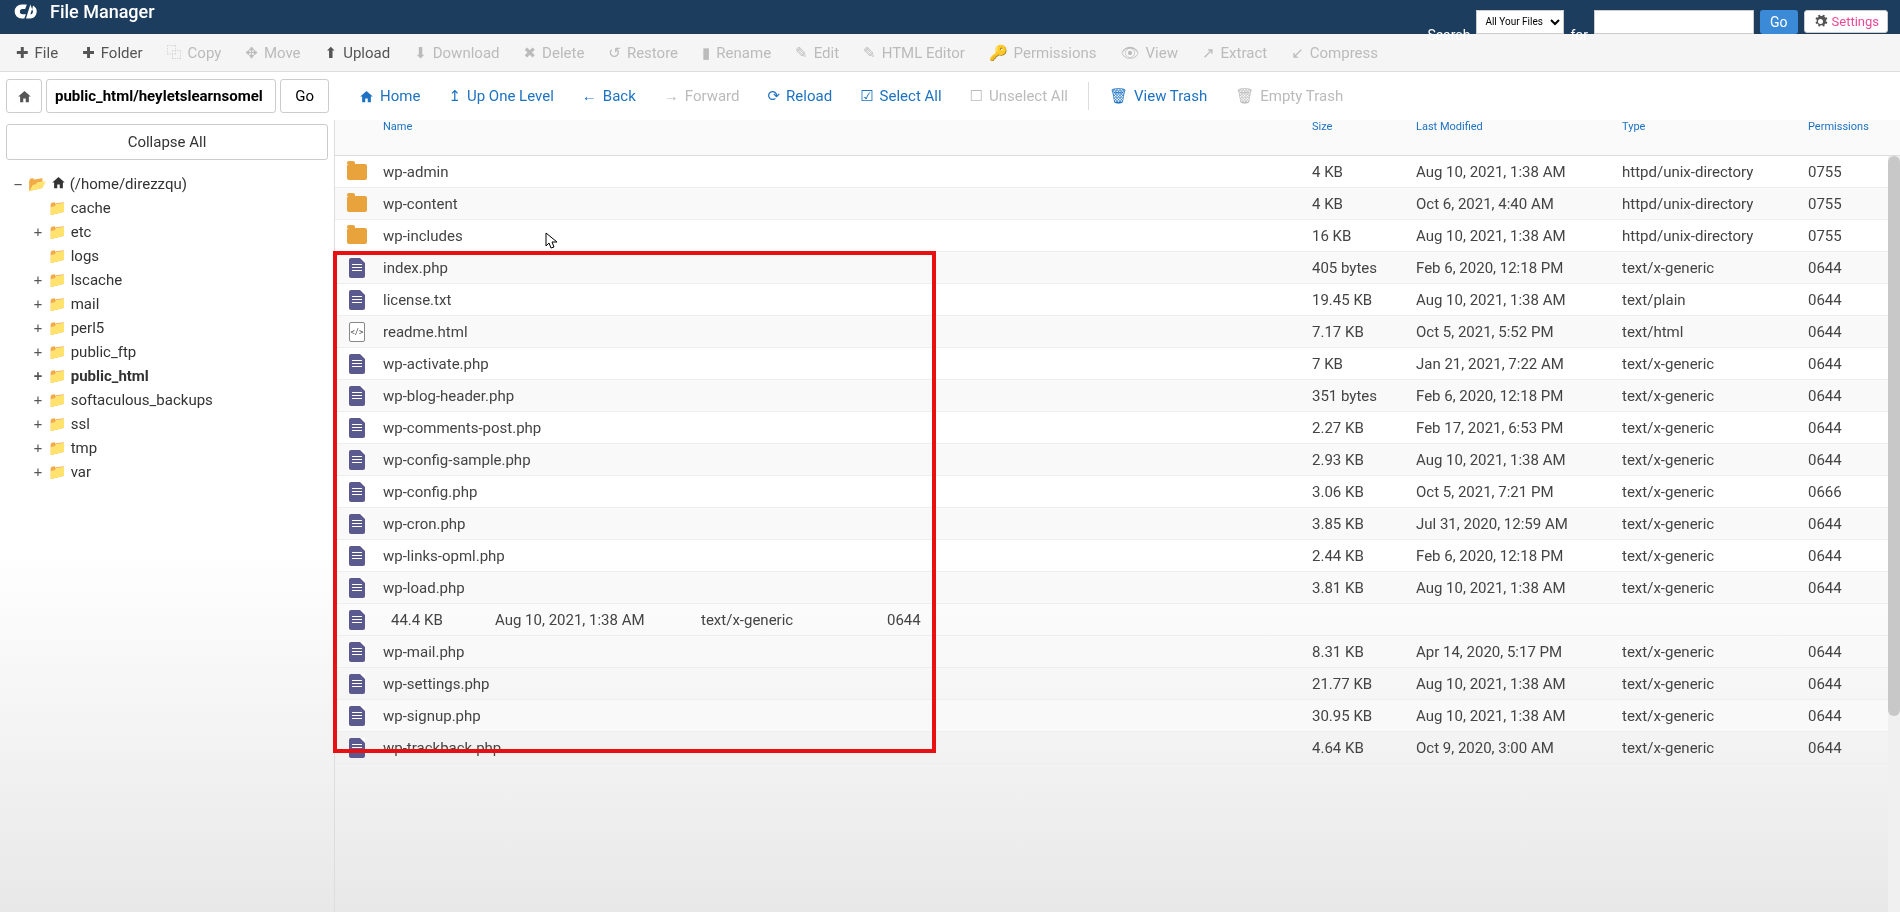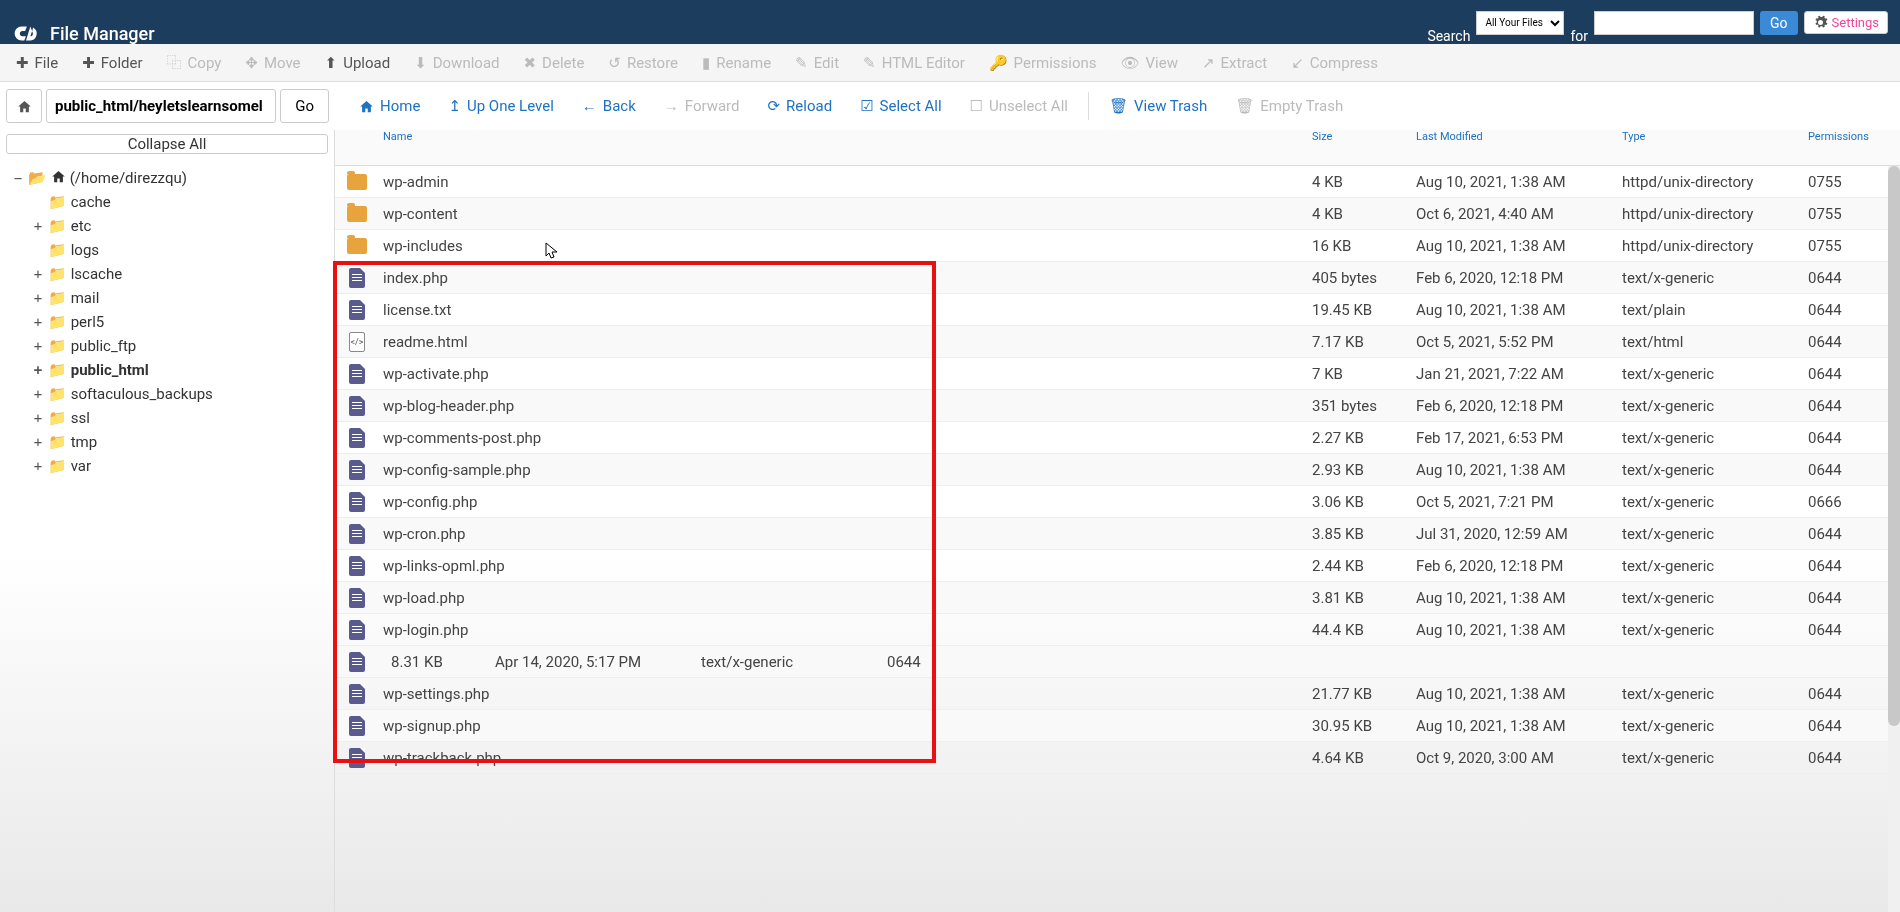--- a/index.html
+++ b/index.html
@@ -1,19 +1,19 @@
 <!DOCTYPE html>
 <html><head>
 <meta charset="utf-8">
 <style>
 * { margin: 0; padding: 0; box-sizing: border-box; font-family: -apple-system, BlinkMacSystemFont, "Segoe UI", Roboto, Arial, sans-serif; }
 body { font-size: 14px; color: #333; background: linear-gradient(to bottom, #fff 60%, #e8e8e8 100%); overflow: hidden; }
 
 
-.header-bar { background: #1d3d5e; color: #fff; height: 44px; display: flex; align-items: flex-end; padding: 0 12px; justify-content: space-between; }
+.header-bar { background: #1d3d5e; color: #fff; height: 34px; display: flex; align-items: flex-start; padding: 0 12px; justify-content: space-between; }
 .header-left { display: flex; align-items: center; gap: 10px; }
 .cpanel-logo { width: 28px; height: 22px; display:flex; align-items:center; justify-content:center; }
 .header-title { font-size: 18px; font-weight: 500; color: #fff; }
 .header-right { display: flex; align-items: center; gap: 6px; font-size: 14px; }
 .header-right label { color: #fff; margin-top: 27px; }
 .header-right select { height: 24px; font-size: 10px; padding: 0 4px; border: 1px solid #ccc; background:#fff; }
 .header-right input[type=text] { height: 24px; width: 160px; border: 1px solid #ccc; padding: 0 6px; }
 .go-btn { background: #3b8ad8; color: #fff; border: none; padding: 4px 10px; border-radius: 3px; cursor: pointer; font-size:14px; }
 .settings-btn { color: #ec4899; background:#fff; border:1px solid #ccc; padding:3px 8px; border-radius:3px; display:flex; align-items:center; gap:4px; font-size:13px; }
 
@@ -29,21 +29,21 @@
 .path-input { flex:1; height:34px; border:1px solid #ccc; border-radius:3px; padding:0 8px; font-size:15px;font-weight:bold; }
 .go-btn2 { height:34px; padding:0 14px; border:1px solid #ccc; border-radius:3px; background:#fff; cursor:pointer; font-size:15px; }
 .sub-right { flex:1; display:flex; align-items:center; gap: 0; padding: 0 10px; }
 .sub-right .link-btn { color:#1e72c2; padding:6px 14px; cursor:pointer; display:flex; align-items:center; gap:6px; font-size:15px; }
 .sub-right .link-btn.disabled { color:#bbb; cursor:default; }
 .sub-right .divider { width:1px; height:28px; background:#ddd; margin:0 6px; }
 
 
 .content { display:flex; height: calc(912px - 34px - 38px - 48px); }
 .sidebar { width: 335px; border-right:1px solid #ddd; display:flex; flex-direction:column; }
-.collapse-all { border:1px solid #ccc; border-radius:3px; margin:4px 6px; height:20px; display:flex; align-items:center; justify-content:center; font-size:15px; cursor:pointer; }
+.collapse-all { border:1px solid #ccc; border-radius:3px; margin:4px 6px; height:36px; display:flex; align-items:center; justify-content:center; font-size:15px; cursor:pointer; }
 .tree { padding: 8px 0 0 12px; font-size:15px; overflow:auto; }
 .tree-node { display:flex; align-items:center; height:24px; cursor:pointer; gap:4px; }
 .tree-node .expander { width:12px; text-align:center; color:#555; font-family:monospace; font-size:14px; cursor:pointer; }
 .tree-node .folder-ic { color:#e8a33d; }
 .tree-node.bold { font-weight:bold; }
 .tree-children { padding-left: 20px; }
 
 
 .file-area { flex:1; display:flex; flex-direction:column; position:relative; }
 .file-header { display:flex; height:36px; align-items:flex-start; border-bottom:1px solid #ddd; background:#fafafa; color:#1e72c2; font-size:11px; }
@@ -492,34 +492,34 @@
           <div class="col col-perm">0644</div>
         </div>
         <div class="file-row">
           <div class="ic">
             <div class="file-icon">
               <div class="line"></div>
               <div class="line"></div>
               <div class="line"></div>
             </div>
           </div>
-          <div class="fname">wp-login.php</div>
           <div class="col col-size">44.4 KB</div>
           <div class="col col-mod">Aug 10, 2021, 1:38 AM</div>
           <div class="col col-type">text/x-generic</div>
           <div class="col col-perm">0644</div>
         </div>
         <div class="file-row">
           <div class="ic">
             <div class="file-icon">
               <div class="line"></div>
               <div class="line"></div>
               <div class="line"></div>
             </div>
           </div>
+          <div class="fname">wp-mail.php</div>
           <div class="col col-size">8.31 KB</div>
           <div class="col col-mod">Apr 14, 2020, 5:17 PM</div>
           <div class="col col-type">text/x-generic</div>
           <div class="col col-perm">0644</div>
         </div>
         <div class="file-row">
           <div class="ic">
             <div class="file-icon">
               <div class="line"></div>
               <div class="line"></div>

